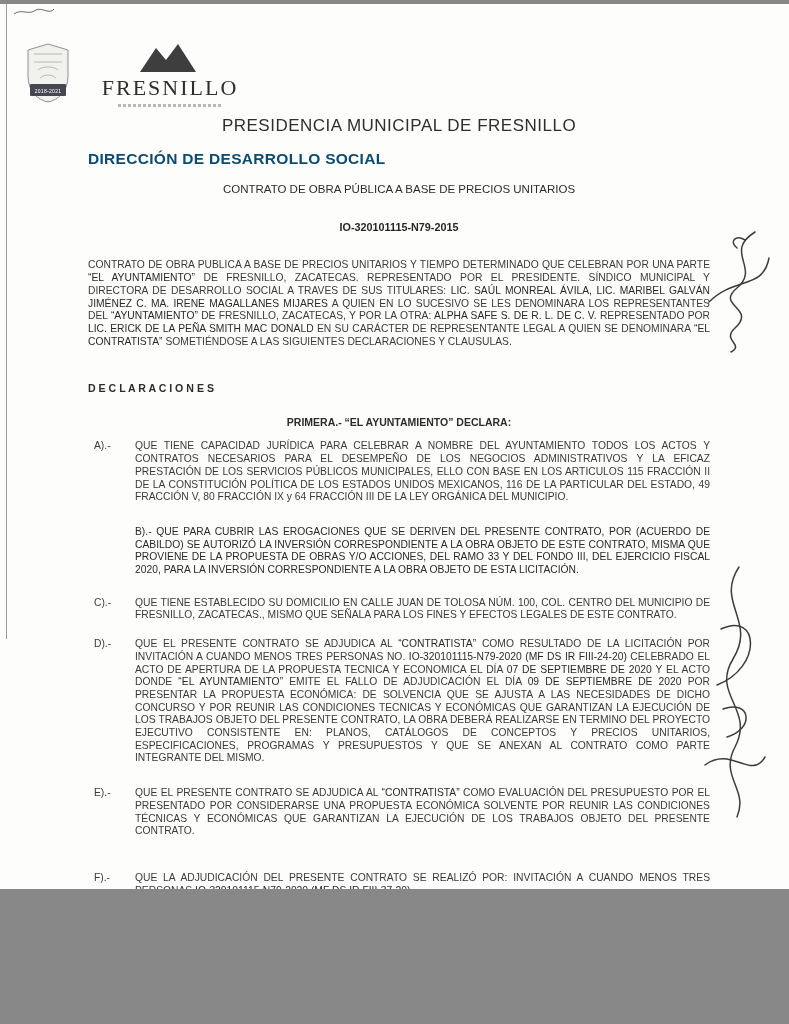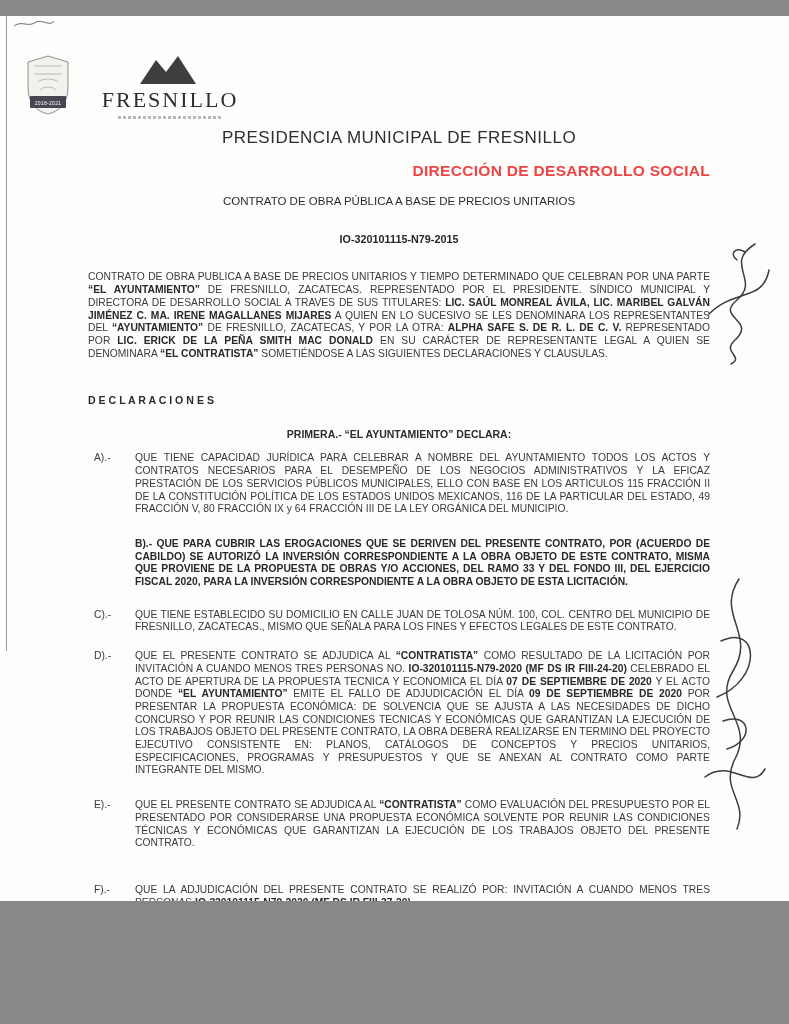--- a/index.html
+++ b/index.html
@@ -1,55 +1,55 @@
 <!DOCTYPE html>
 <html><head>
 <meta charset="utf-8">
 <style>
   html,body{margin:0;padding:0;background:#888;}
   .page{
     position:relative;
     width:789px;height:885px;
-    margin:16px auto;
+    margin:4px auto;
     background:#fdfdfc;
     font-family:"Liberation Sans", sans-serif;
     color:#3a3a3a;
     overflow:hidden;
   }
   
   .edge-line{position:absolute;left:6px;top:0;width:1px;height:635px;background:#4a4a4a;opacity:.55;}
   .artifact{position:absolute;left:12px;top:2px;}
   
   .crest{position:absolute;left:25px;top:38px;width:46px;text-align:center;}
   .crest-years{font-size:5px;color:#fff;position:absolute;left:0;right:0;top:46px;letter-spacing:.3px;}
   .brand{position:absolute;left:100px;top:38px;width:140px;text-align:center;}
   .brand-mark{display:block;margin:0 auto;}
   .brand-word{font-family:"Liberation Serif", serif;font-size:22px;letter-spacing:2px;color:#2e2e2e;margin-top:1px;}
   .brand-tagline{margin:3px auto 0;width:104px;height:3px;
     background:repeating-linear-gradient(90deg,#9a9a9a 0 3px,transparent 3px 5px);opacity:.7;}
   
   .doc{padding:112px 79px 0 88px;}
   .t1{font-size:17px;text-align:center;letter-spacing:.5px;color:#2e2e2e;}
-  .t2{font-size:15.5px;font-weight:700;text-align:right;margin-top:14px;color:#ef4444;letter-spacing:.3px;}
+  .t2{font-size:15.5px;font-weight:700;text-align:left;margin-top:14px;color:#0c4a6e;letter-spacing:.3px;}
   .t3{font-size:11.5px;font-weight:400;text-align:center;margin-top:15px;color:#2c2c2c;}
   .ref{text-align:center;margin-top:26px;font-size:10.8px;line-height:1.25;color:#3a3a3a;}
   .ref b{color:#262626;}
   .intro{margin:25px 0 0;font-size:10.3px;line-height:1.235;text-align:justify;}
   .decl{margin-top:34px;text-align:left;font-weight:700;font-size:10.6px;color:#2c2c2c;}
   .primera{margin-top:22px;font-weight:700;font-size:10.5px;color:#2c2c2c;text-align:center;}
   .clause{display:flex;align-items:flex-start;}
   .clause-label{width:47px;flex:none;font-size:10.3px;padding-left:6px;box-sizing:border-box;}
   .clause-text{flex:1;margin:0;font-size:10.3px;line-height:1.235;text-align:justify;}
   .clause-run{margin:22px 0 0 47px;font-size:10.3px;line-height:1.235;text-align:justify;}
   .mt-a{margin-top:12px;}
   .mt-c{margin-top:20px;}
   .mt-d{margin-top:16px;}
   .mt-e{margin-top:22px;}
   .mt-f{margin-top:34px;}
-  .seg-b{font-weight:700;color:#292929;}
+  .seg-b{font-weight:400;color:#292929;}
   .page-number{position:absolute;left:750px;top:950px;font-size:11px;color:#444;}
   
   .sig{position:absolute;}
   .sig path{fill:none;stroke:#3c3c3c;stroke-width:1.5;stroke-linecap:round;}
   .crest-svg .band{fill:#474753;}
   .crest-svg .shield{fill:#f1f1ee;stroke:#8f8f8f;stroke-width:1;}
   .crest-svg .inner{fill:none;stroke:#aaaaa6;stroke-width:.8;}
   .mark path{fill:#3e3e3e;}
 </style>
 </head>

